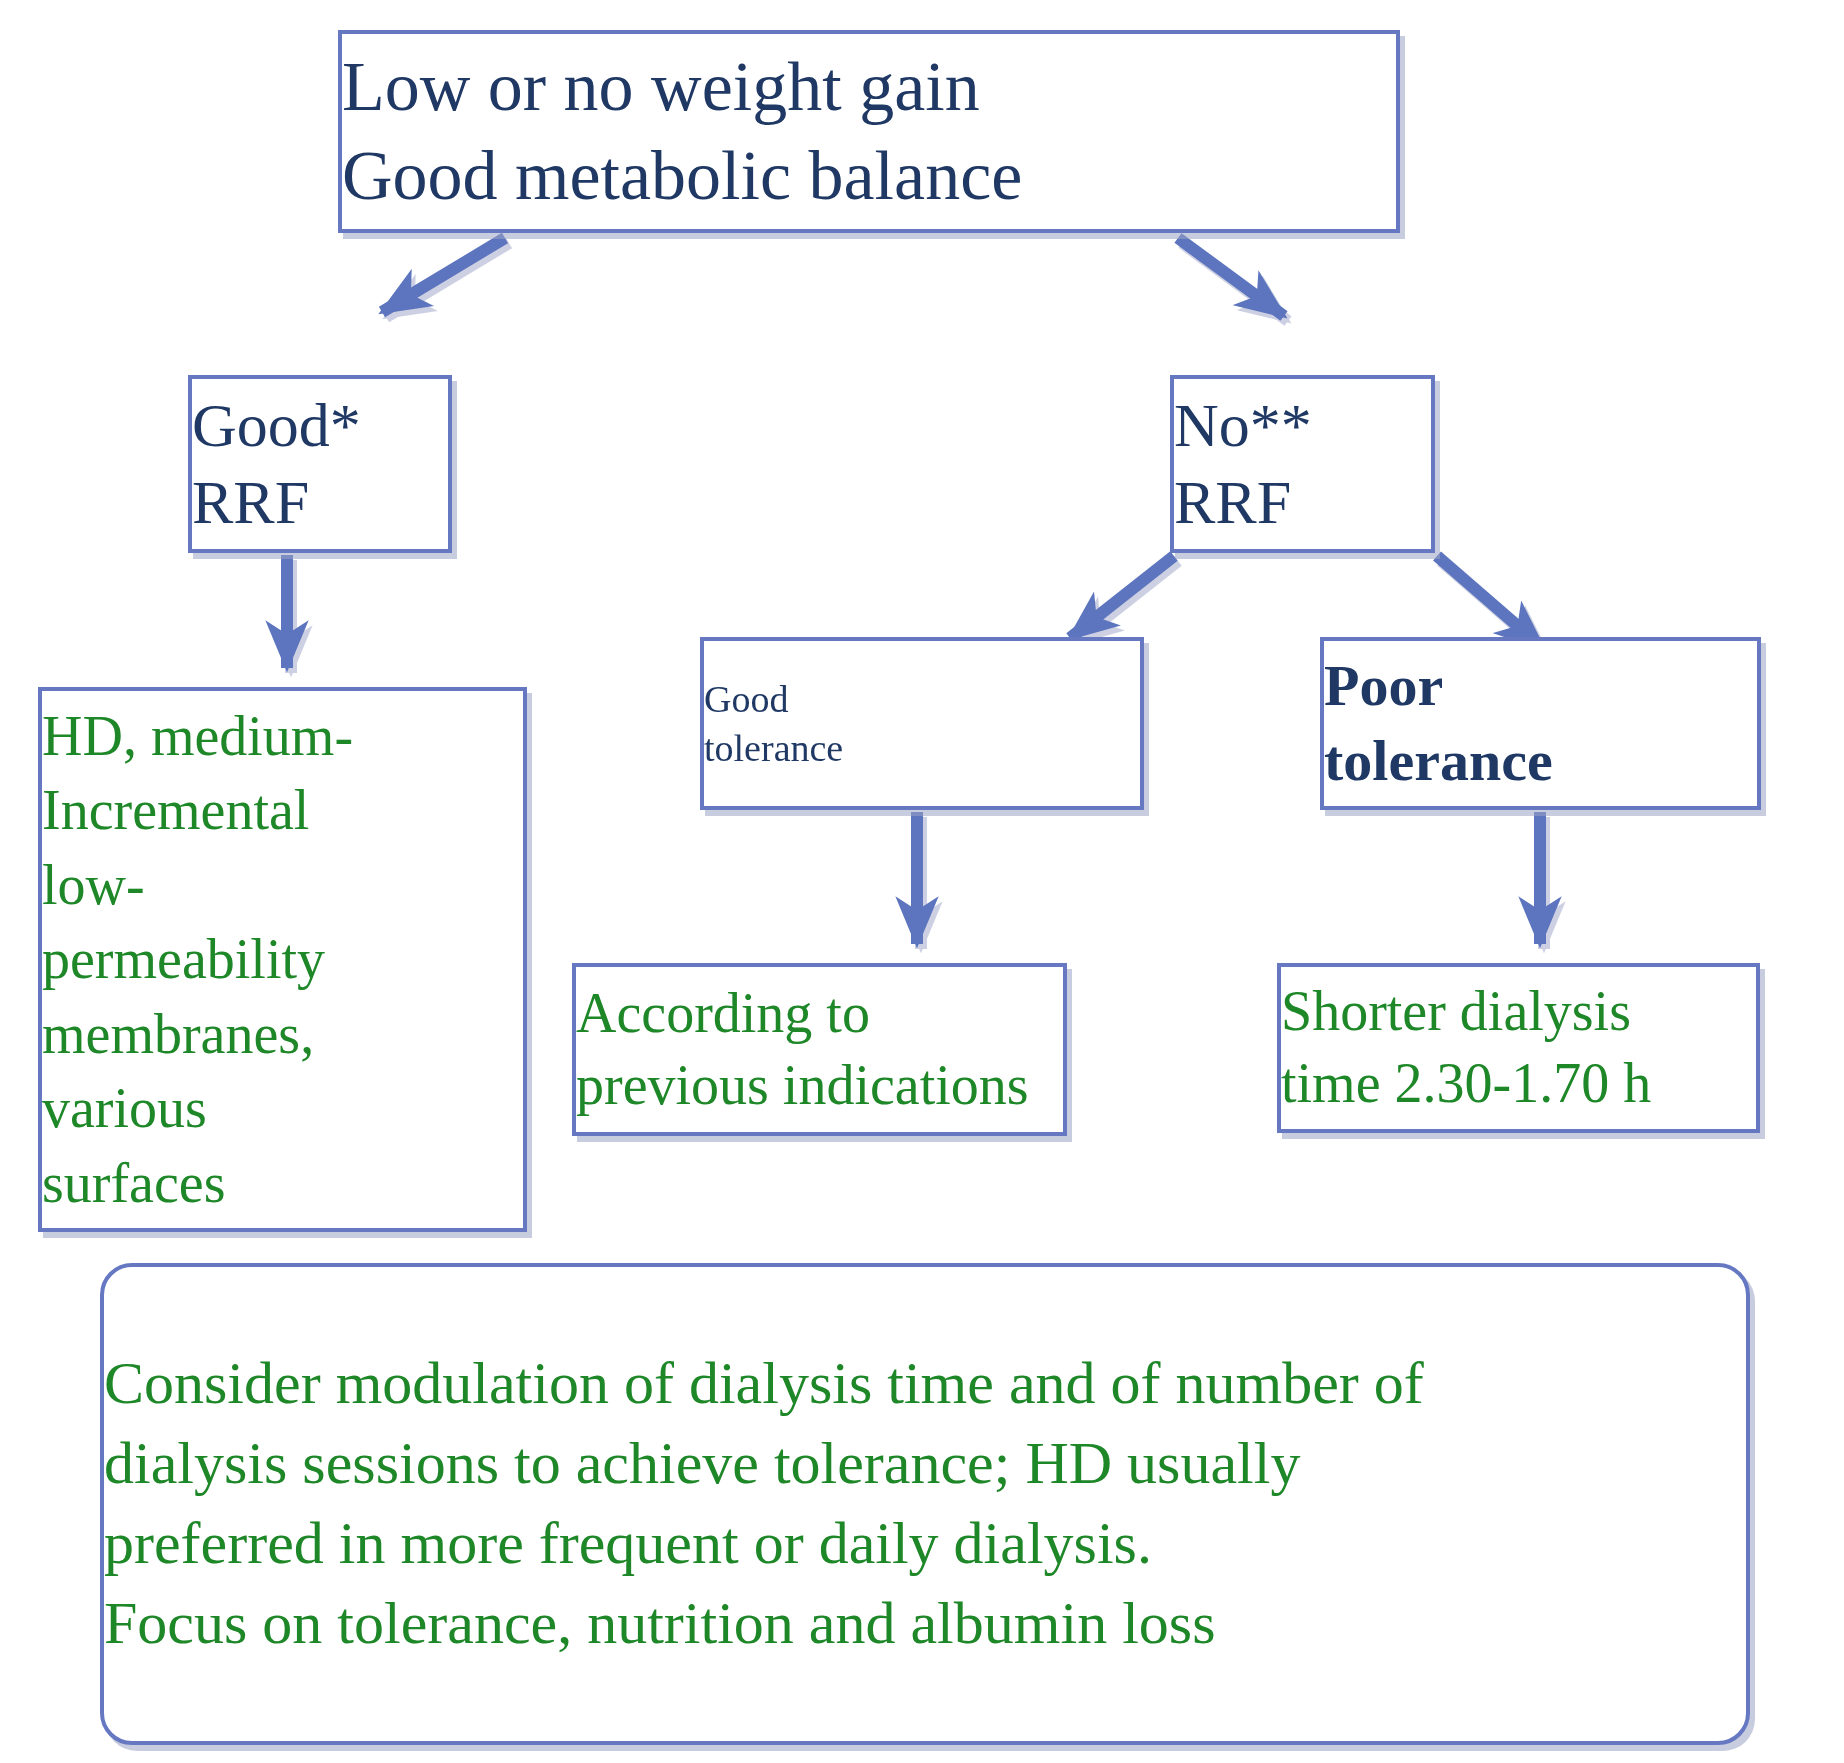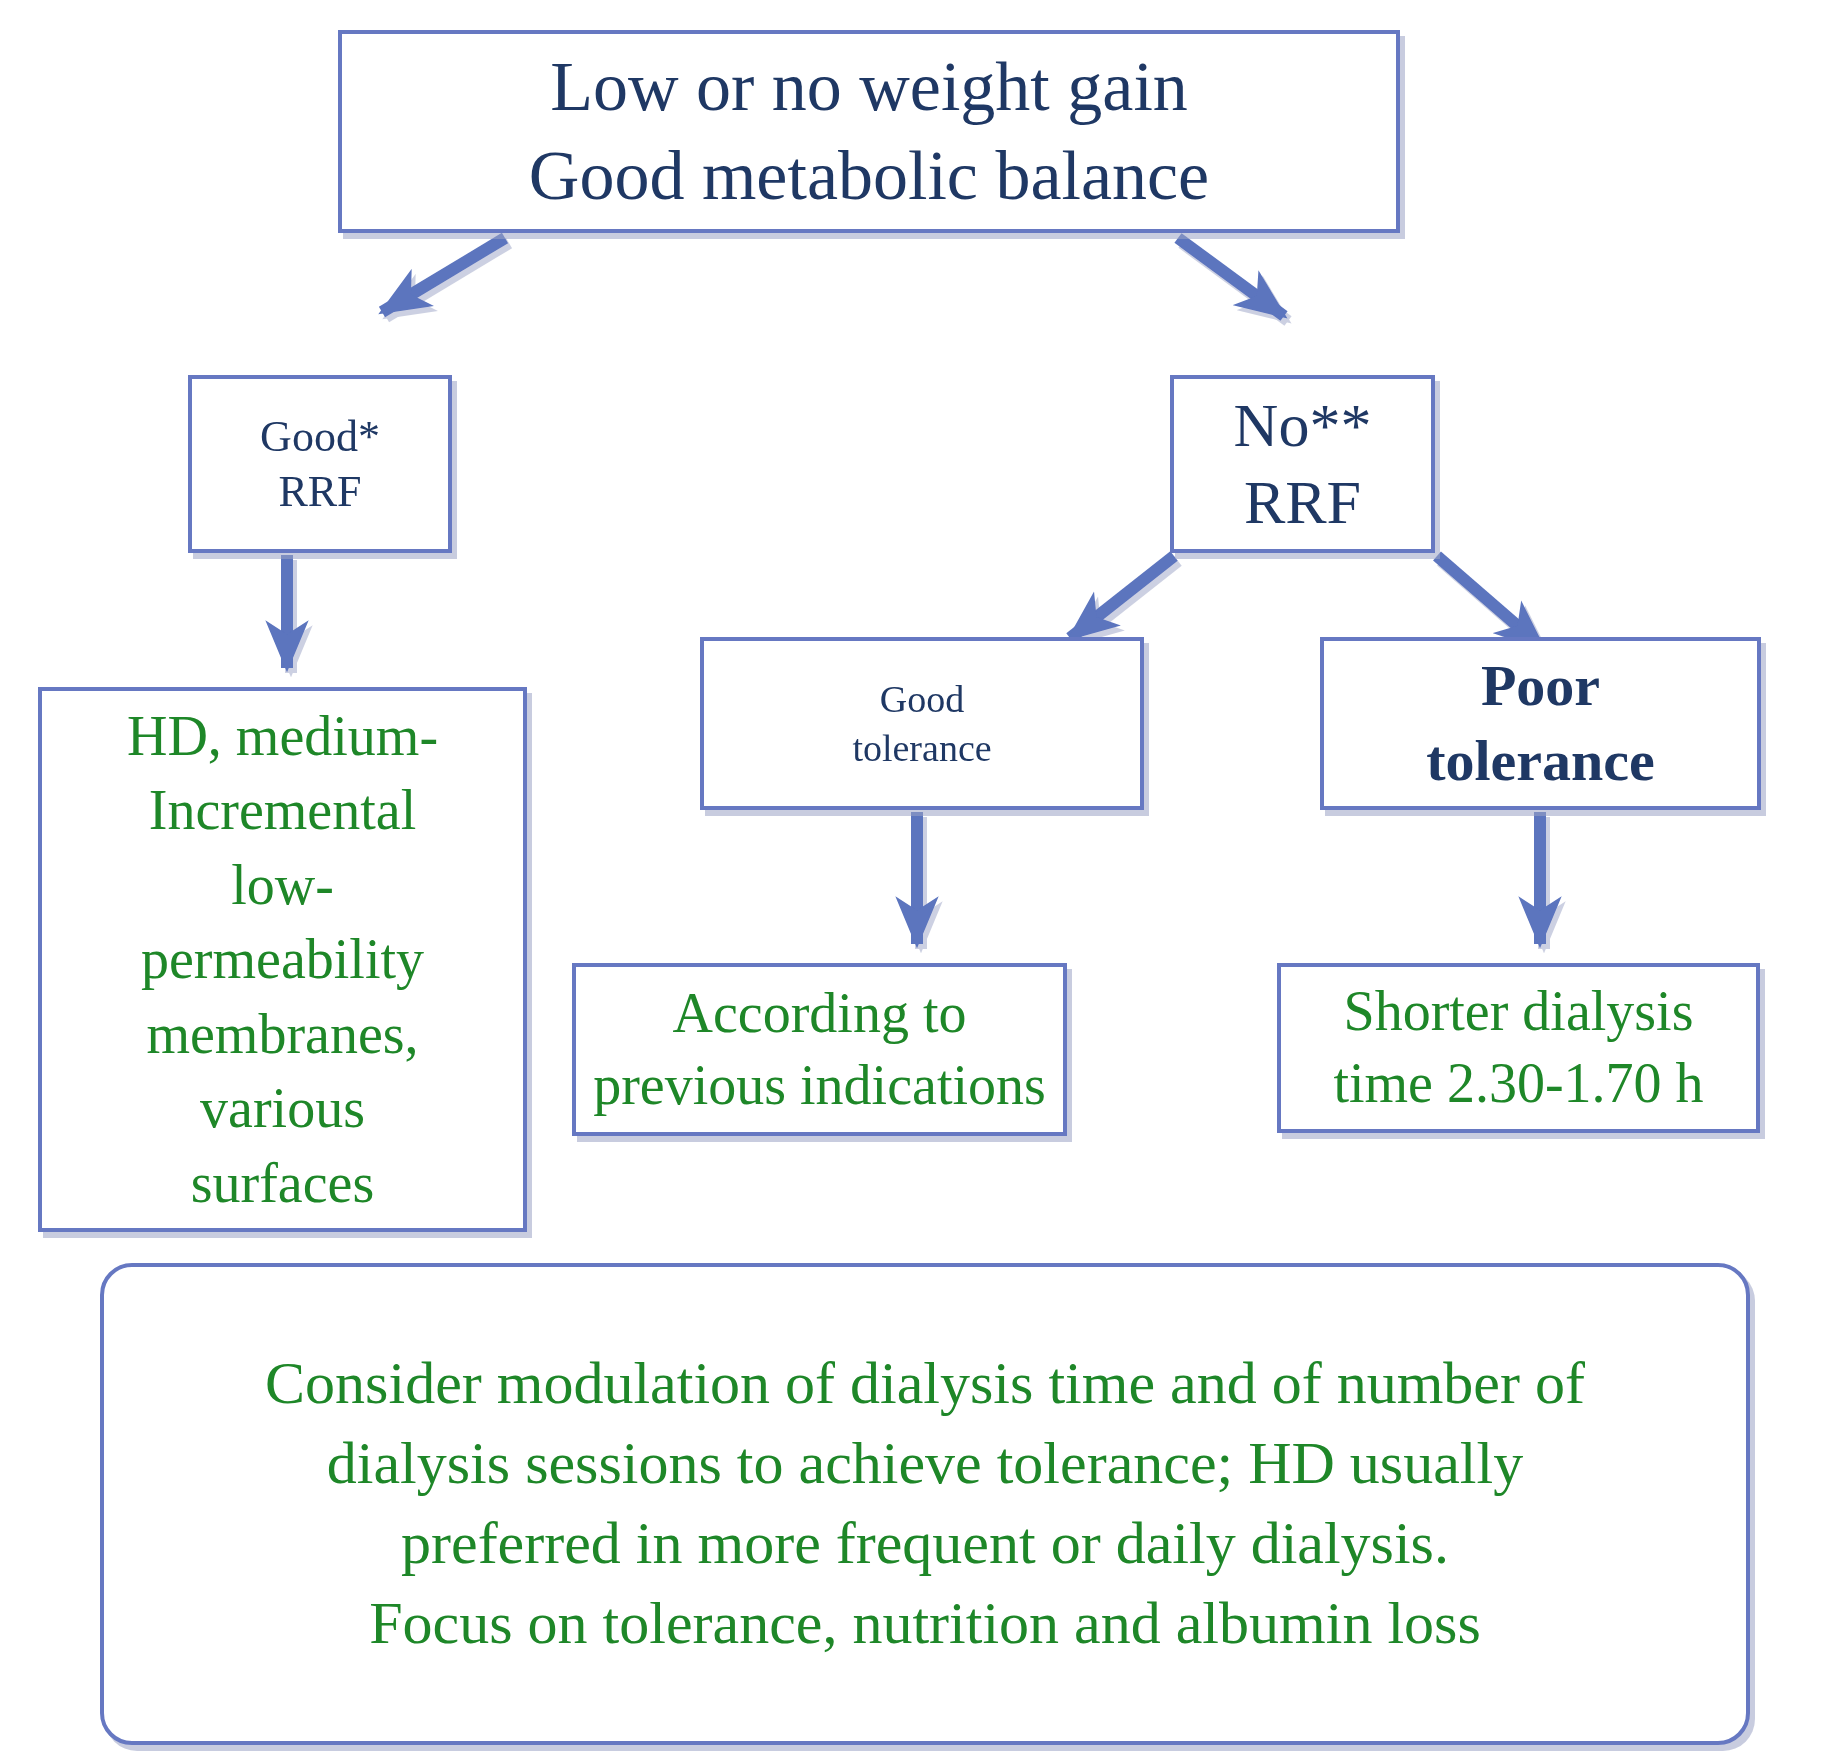--- a/index.html
+++ b/index.html
@@ -17,29 +17,29 @@
   }
   .box {
     position: absolute;
     box-sizing: border-box;
     background: #ffffff;
     border: 4px solid #6678c2;
     box-shadow: 5px 6px 0 rgba(154, 162, 196, 0.55);
     display: flex;
     flex-direction: column;
     justify-content: center;
-    align-items: center;
+    align-items: flex-start;
     text-align: center;
   }
   .box span { display: block; white-space: nowrap; }
   .blue-text  { color: #1f3864; }
   .green-text { color: #1e8728; }
 
   #root-box       { left: 338px;  top: 30px;   width: 1062px; height: 203px; font-size: 70px; line-height: 1.26; }
-  #good-rrf-box   { left: 188px;  top: 375px;  width: 264px;  height: 178px; font-size: 44px; line-height: 1.25; }
+  #good-rrf-box   { left: 188px;  top: 375px;  width: 264px;  height: 178px; font-size: 62px; line-height: 1.25; }
   #no-rrf-box     { left: 1170px; top: 375px;  width: 265px;  height: 178px; font-size: 62px; line-height: 1.25; }
   #incremental-box{ left: 38px;   top: 687px;  width: 489px;  height: 545px; font-size: 56px; line-height: 1.33; }
   #good-tol-box   { left: 700px;  top: 637px;  width: 444px;  height: 173px; font-size: 38px; line-height: 1.28; }
   #poor-tol-box   { left: 1320px; top: 637px;  width: 441px;  height: 173px; font-size: 58px; line-height: 1.28; font-weight: bold; }
   #according-box  { left: 572px;  top: 963px;  width: 495px;  height: 173px; font-size: 56px; line-height: 1.28; }
   #shorter-box    { left: 1277px; top: 963px;  width: 483px;  height: 170px; font-size: 56px; line-height: 1.28; }
   #consider-box   { left: 100px;  top: 1263px; width: 1650px; height: 482px; font-size: 60px; line-height: 1.33; border-radius: 32px; }
 
   #arrows-layer {
     position: absolute;

